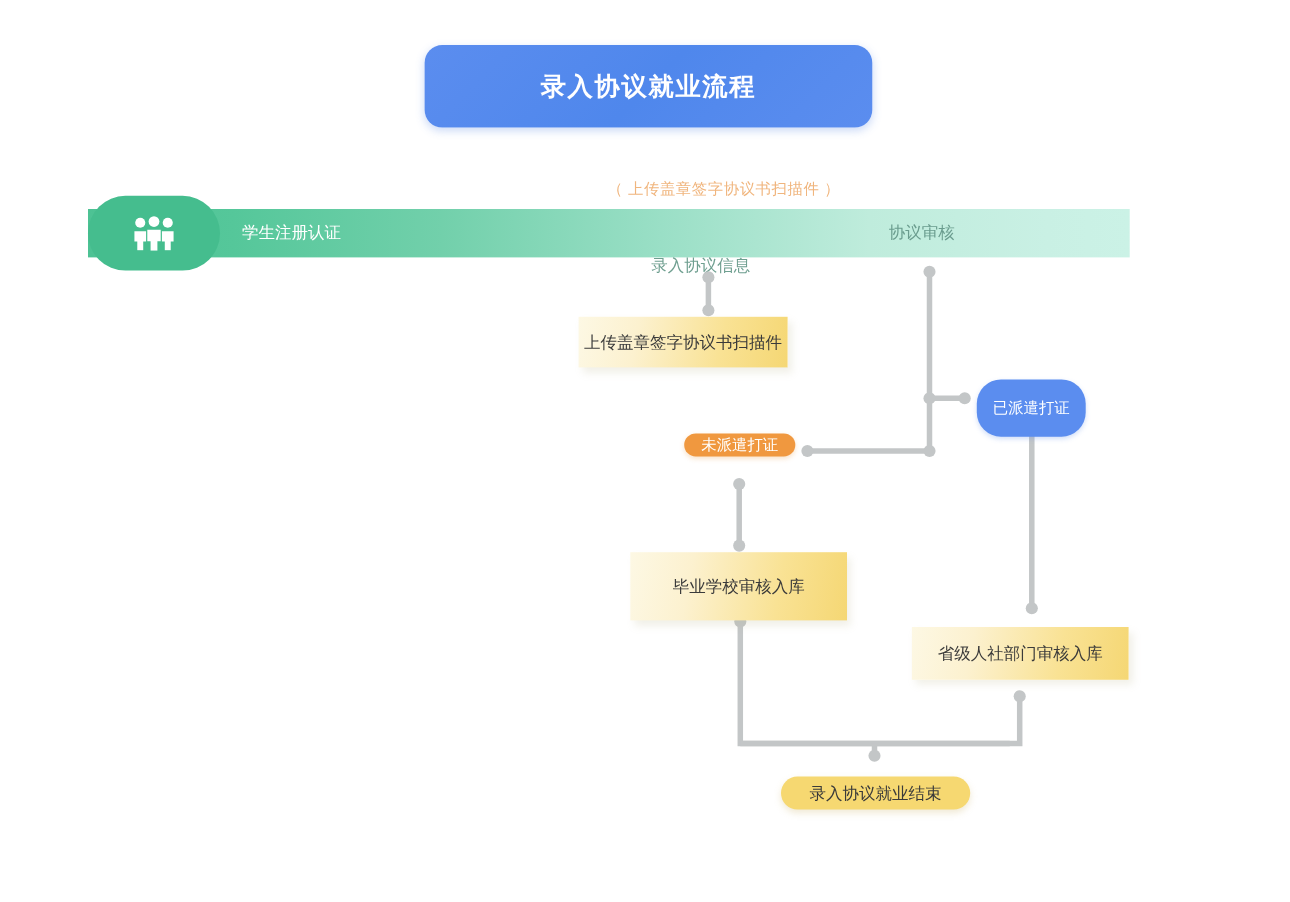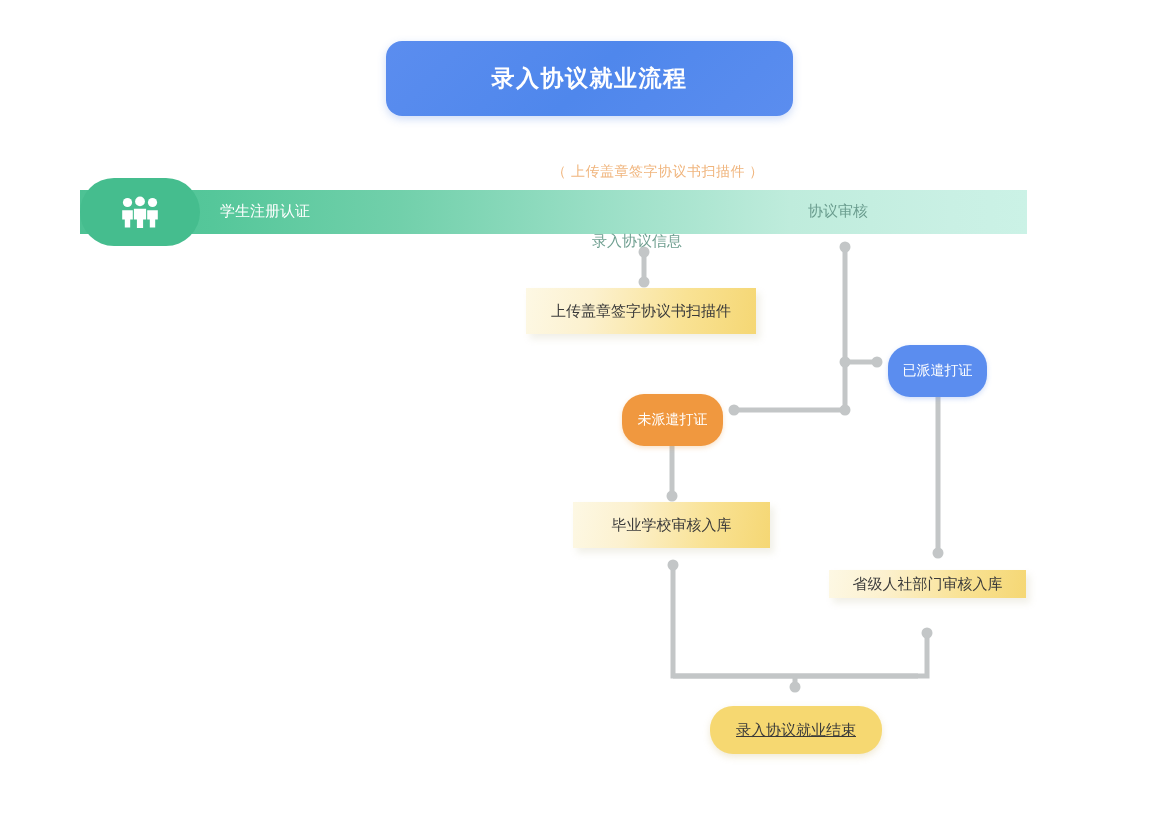--- a/index.html
+++ b/index.html
@@ -97,50 +97,49 @@
     position: absolute;
     background: linear-gradient(100deg, #fdf8e4 0%, #fcf1cf 28%, #f9e294 68%, #f5d774 100%);
     box-shadow: 4px 5px 7px rgba(180,170,130,0.18);
     display: flex;
     align-items: center;
     justify-content: center;
     color: #3a3a3a;
     font-size: 15px;
     white-space: nowrap;
   }
-  #ybox-upload { left: 526px; top: 288px; width: 230px; height: 46px; }
-  #ybox-school { left: 573px; top: 502px; width: 197px; height: 46px; }
-  #ybox-prov   { left: 829px; top: 570px; width: 197px; height: 28px; }
+  #ybox-upload { left: 526px; top: 288px; width: 190px; height: 46px; }
+  #ybox-school { left: 573px; top: 502px; width: 197px; height: 62px; }
+  #ybox-prov   { left: 829px; top: 570px; width: 197px; height: 48px; }
 
   
   .pill {
     position: absolute;
     display: flex;
     align-items: center;
     justify-content: center;
     border-radius: 22px;
     font-size: 14px;
     white-space: nowrap;
   }
   #pill-dispatched {
     left: 888px; top: 345px; width: 99px; height: 52px;
     background: #5b8def; color: #ffffff;
     box-shadow: 0 2px 5px rgba(90,135,230,0.28);
   }
   #pill-undispatched {
-    left: 622px; top: 394px; width: 101px; height: 52px;
+    left: 622px; top: 394px; width: 101px; height: 21px;
     background: #f0983f; color: #ffffff;
     box-shadow: 0 2px 5px rgba(230,150,60,0.28);
   }
   #pill-end {
-    left: 710px; top: 706px; width: 172px; height: 48px;
+    left: 710px; top: 706px; width: 172px; height: 30px;
     border-radius: 23px;
     background: #f6d871; color: #3a3a3a; font-size: 15px;
     box-shadow: 0 3px 7px rgba(200,175,100,0.28);
-    text-decoration: underline;
   }
 
   
   #connectors {
     position: absolute;
     left: 0; top: 0;
     width: 1173px; height: 820px;
     pointer-events: none;
   }
   .conn-line {

